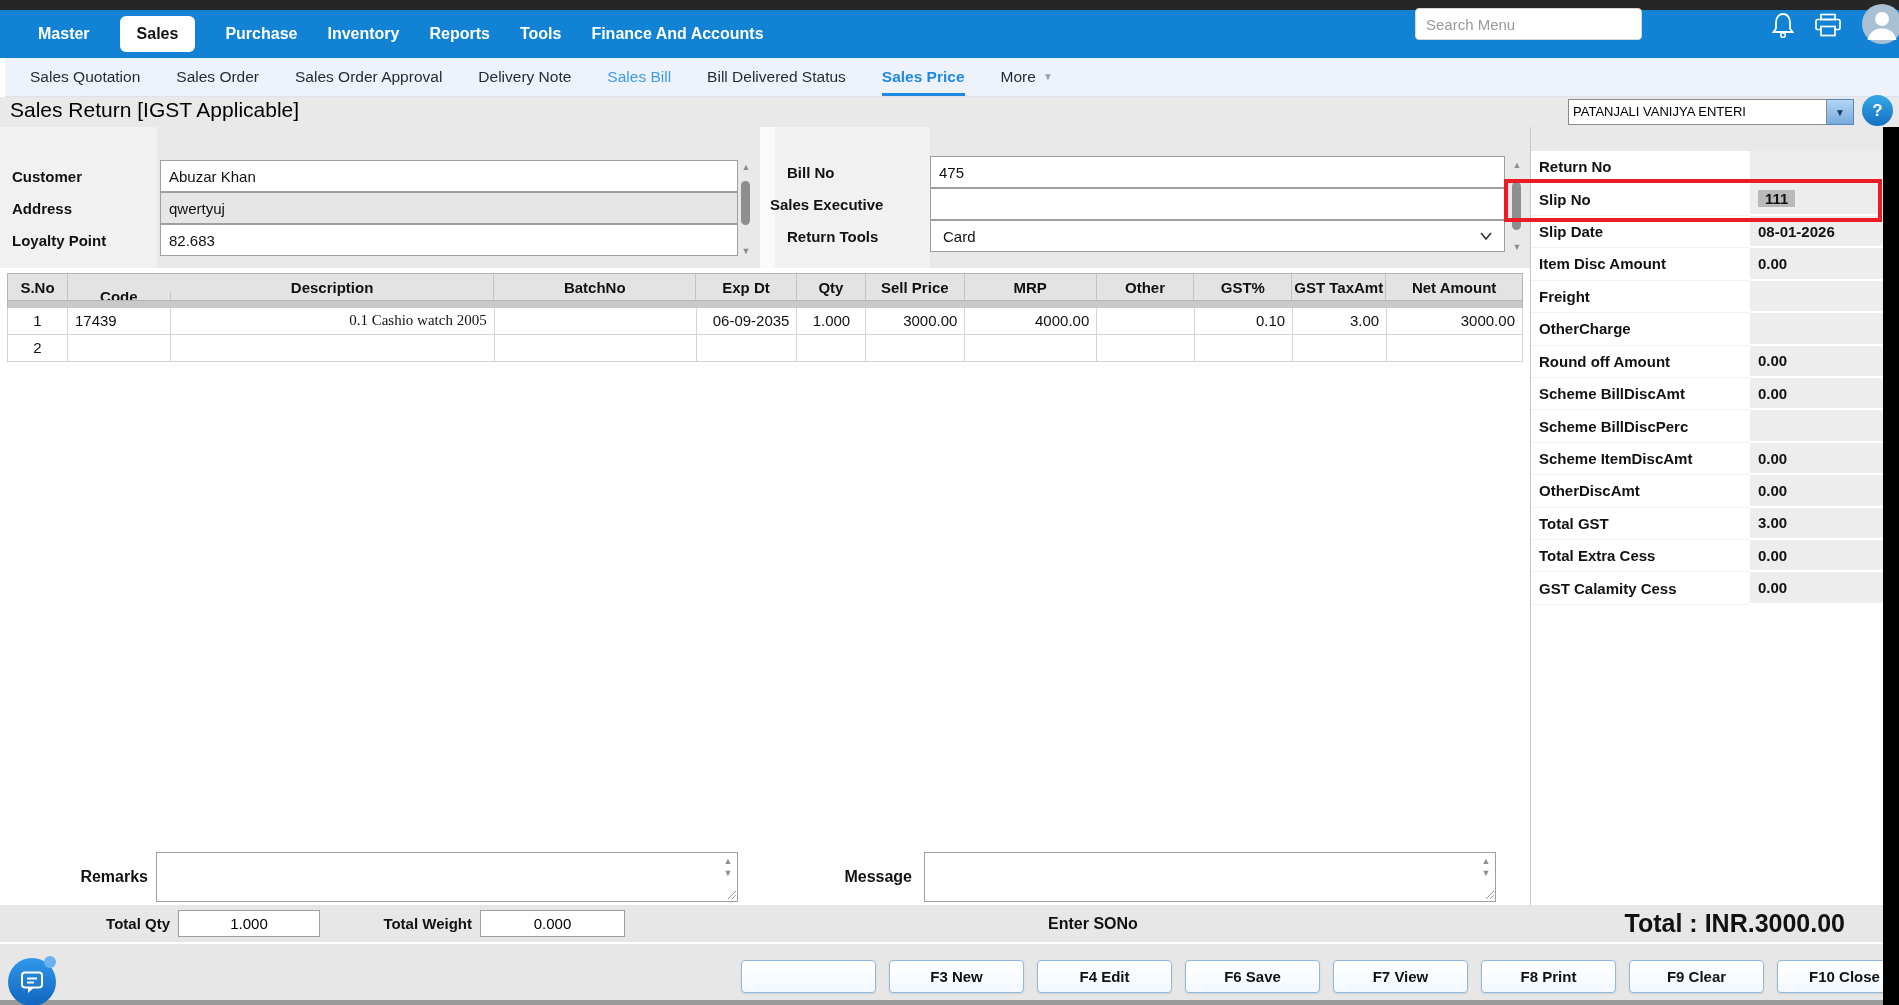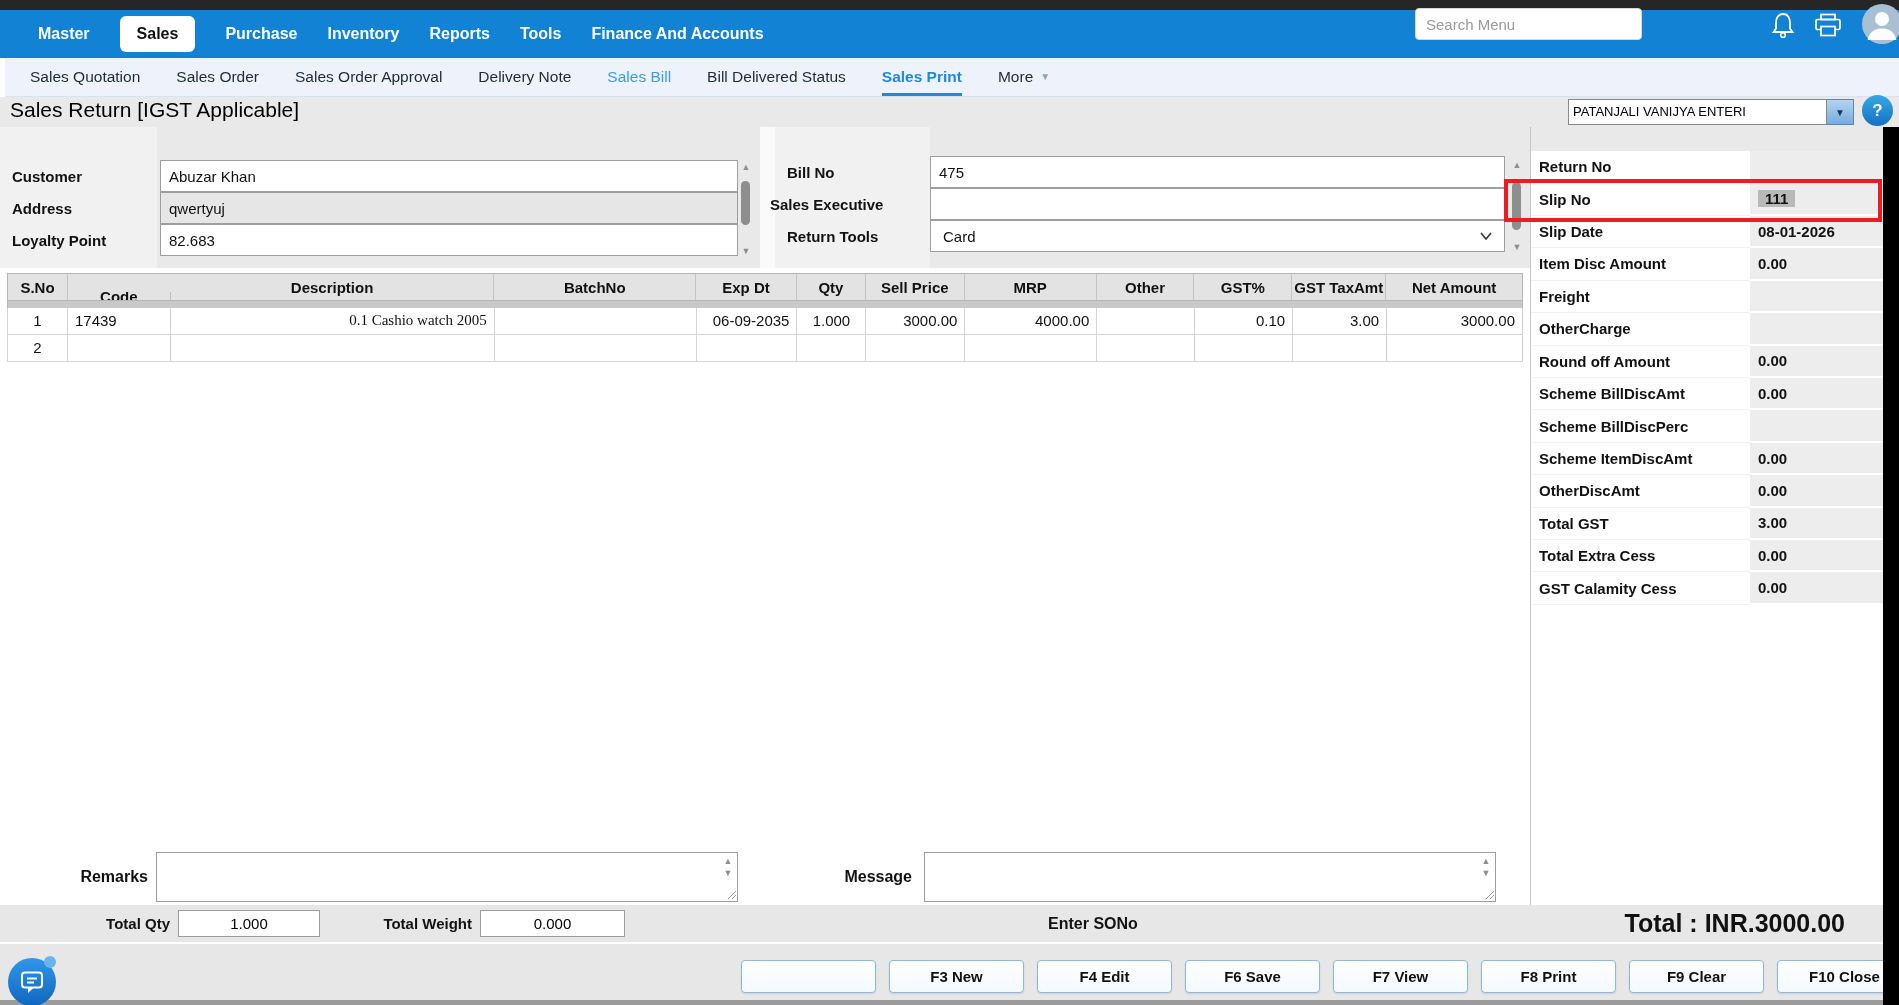--- a/index.html
+++ b/index.html
@@ -134,21 +134,21 @@
       <div class="tab-item normal">
         <span class="tl">Delivery Note</span>
       </div>
       <div class="tab-item link">
         <span class="tl">Sales Bill</span>
       </div>
       <div class="tab-item normal">
         <span class="tl">Bill Delivered Status</span>
       </div>
       <div class="tab-item active">
-        <span class="tl">Sales Print</span>
+        <span class="tl">Sales Price</span>
       </div>
       <div class="tab-item dropdown">
         <span class="tl">More</span>
         <span class="more-arrow">▼</span>
       </div>
     </div>
 
   <div class="abs titlebar"></div>
   <span class="abs page-title" style="top:98px">Sales Return [IGST Applicable]</span>
   <div class="abs company-select" style="top:99px">

